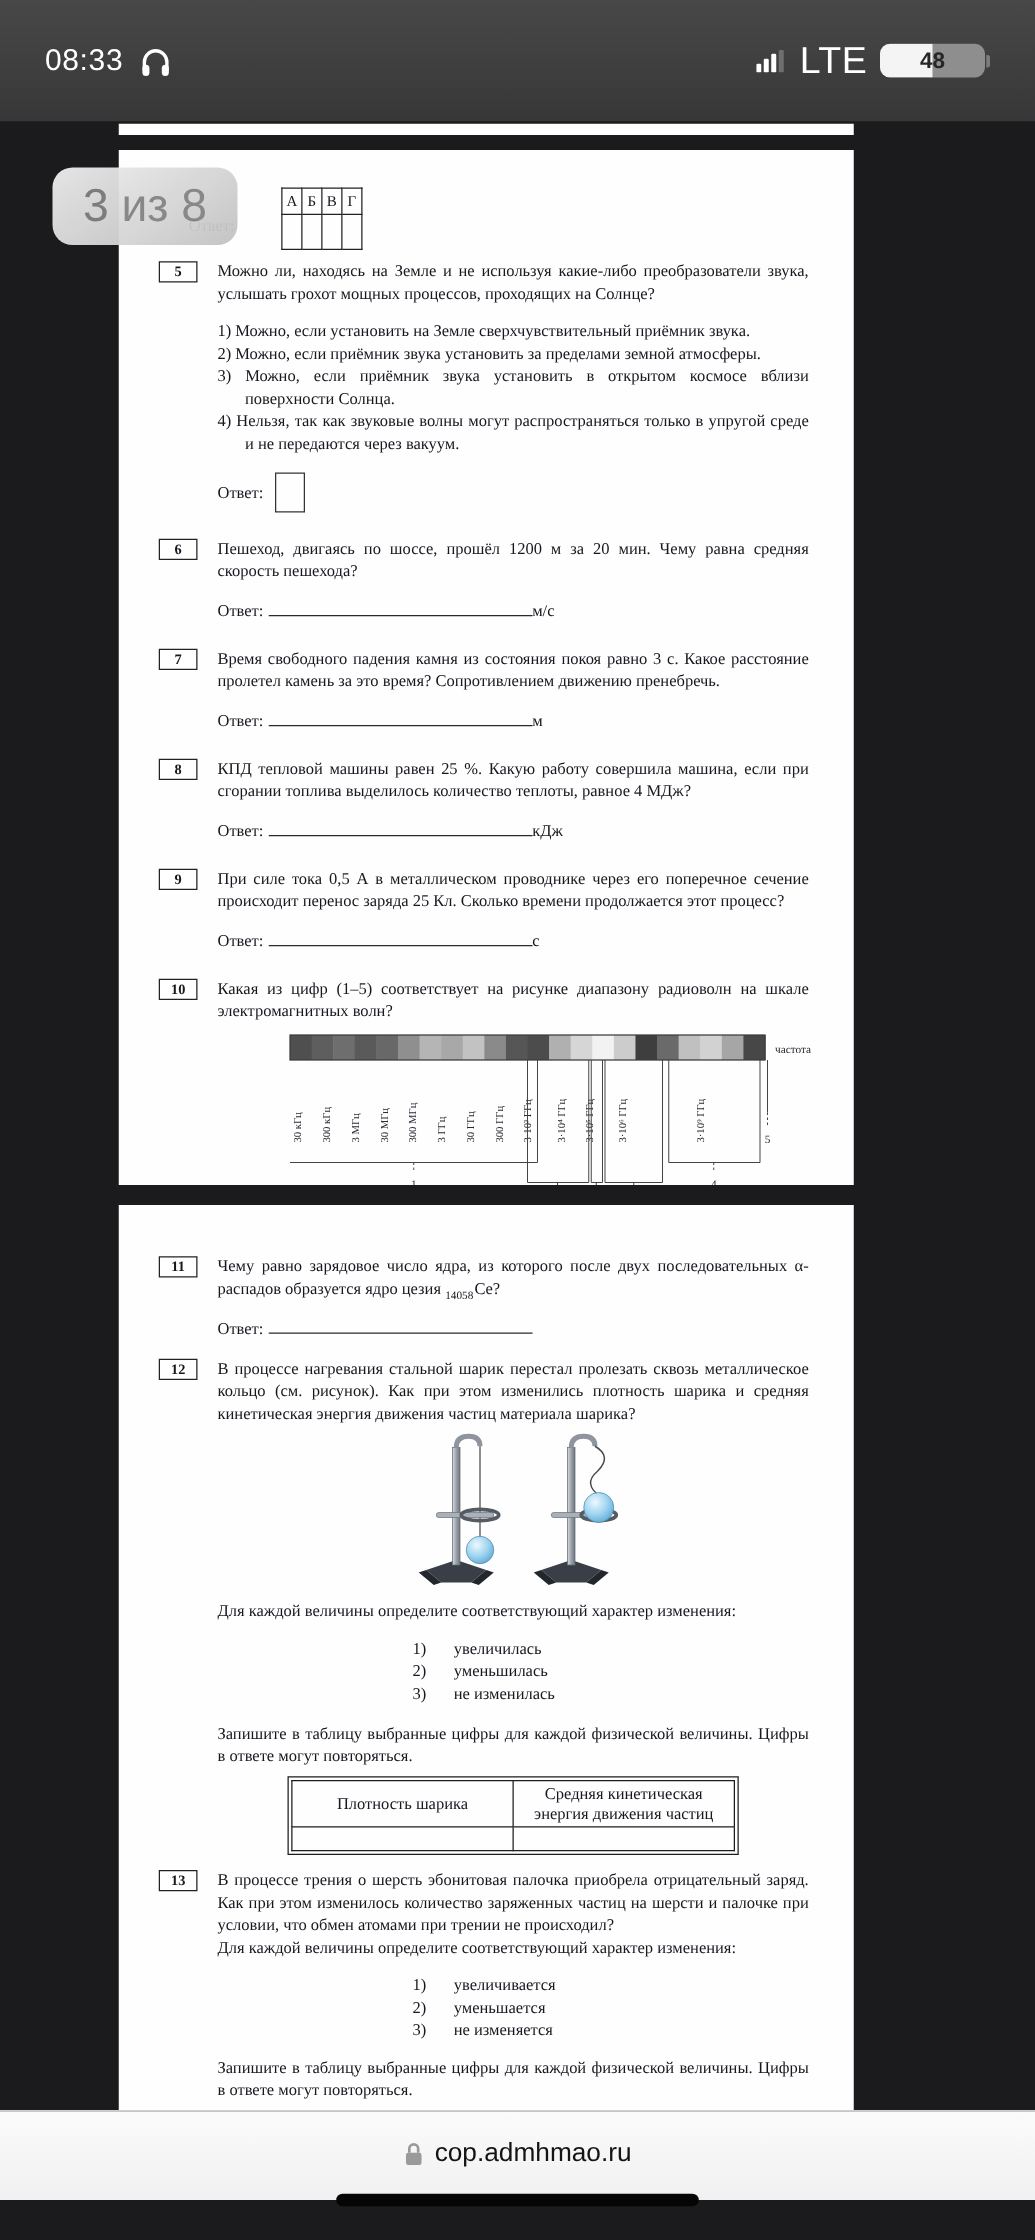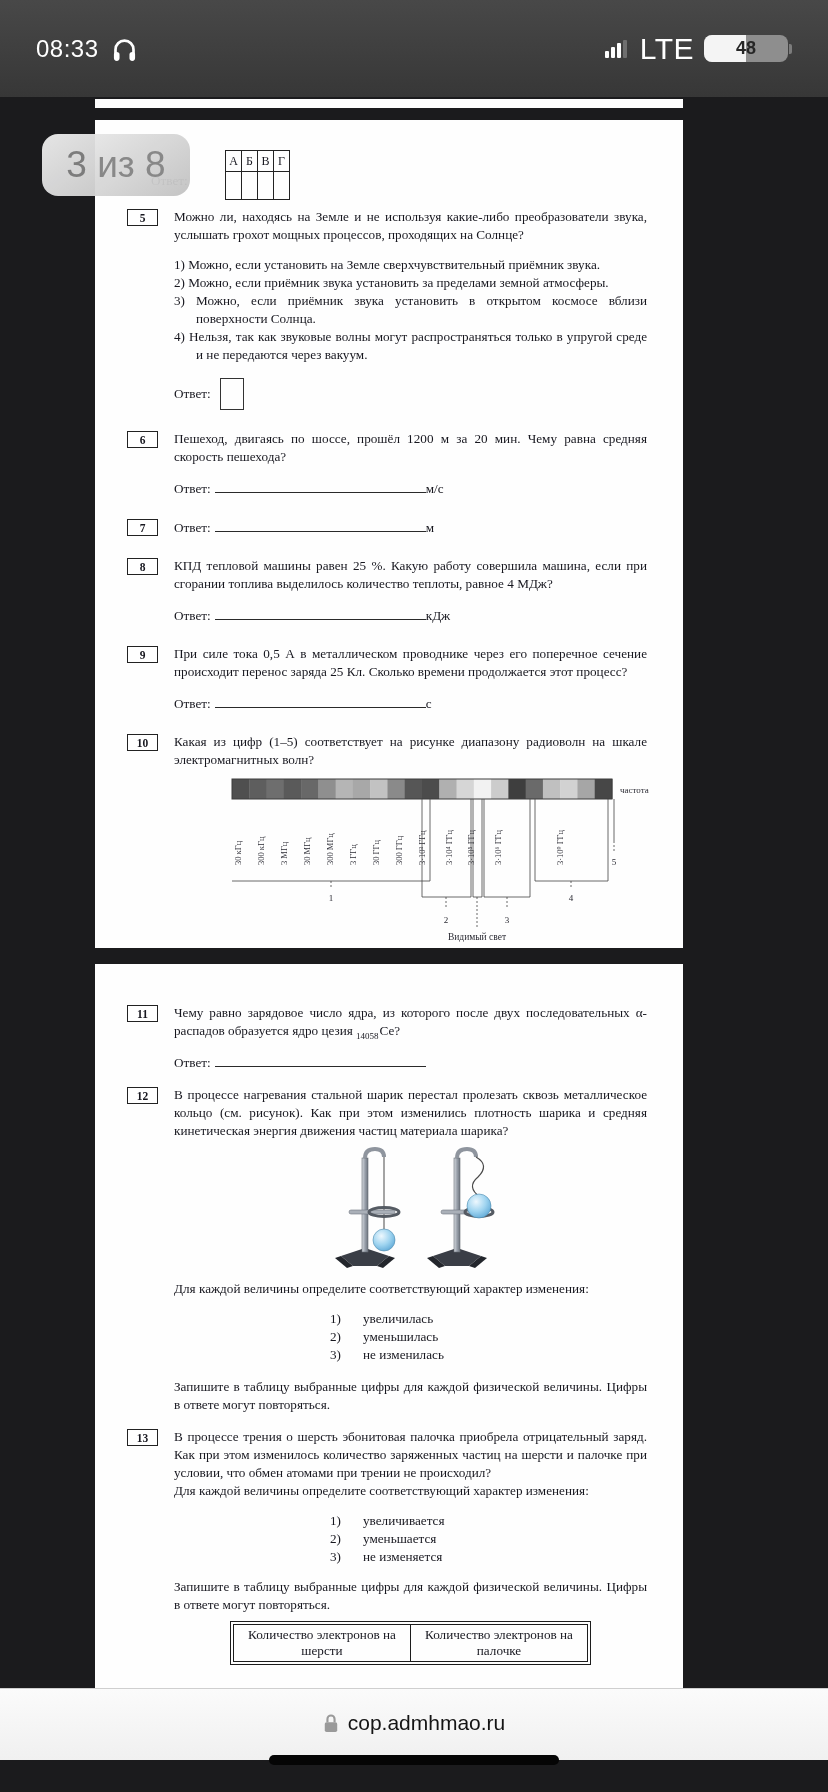--- a/index.html
+++ b/index.html
@@ -161,20 +161,21 @@
     <div class="q mt20">
       <span class="qnum">6</span>
       <div>Пешеход, двигаясь по шоссе, прошёл 1200 м за 20 мин. Чему равна средняя скорость пешехода?</div>
       <div class="ans">
         <span>Ответ:</span><span class="uline"></span><span>м/с</span>
       </div>
     </div>
 
     <div class="q mt20">
       <span class="qnum">7</span>
+      <div>Время свободного падения камня из состояния покоя равно 3 с. Какое расстояние пролетел камень за это время? Сопротивлением движению пренебречь.</div>
       <div class="ans">
         <span>Ответ:</span><span class="uline"></span><span>м</span>
       </div>
     </div>
 
     <div class="q mt20">
       <span class="qnum">8</span>
       <div>КПД тепловой машины равен 25 %. Какую работу совершила машина, если при сгорании топлива выделилось количество теплоты, равное 4 МДж?</div>
       <div class="ans">
         <span>Ответ:</span><span class="uline"></span><span>кДж</span>
@@ -327,20 +328,32 @@
         <div class="row">
             <span>2)</span>
             <span>уменьшилась</span>
           </div>
         <div class="row">
             <span>3)</span>
             <span>не изменилась</span>
           </div>
       </div>
       <div class="mt14">Запишите в таблицу выбранные цифры для каждой физической величины. Цифры в ответе могут повторяться.</div>
+      <table class="anst">
+        <tbody>
+            <tr>
+          <td>Плотность шарика</td>
+          <td>Средняя кинетическая энергия движения частиц</td>
+        </tr>
+        <tr class="empty">
+              <td></td>
+              <td></td>
+            </tr>
+      </tbody>
+        </table>
     </div>
 
     <div class="q mt14">
       <span class="qnum">13</span>
       <div>В процессе трения о шерсть эбонитовая палочка приобрела отрицательный заряд. Как при этом изменилось количество заряженных частиц на шерсти и палочке при условии, что обмен атомами при трении не происходил?</div>
       <div>Для каждой величины определите соответствующий характер изменения:</div>
       <div class="numlist">
         <div class="row">
             <span>1)</span>
             <span>увеличивается</span>

